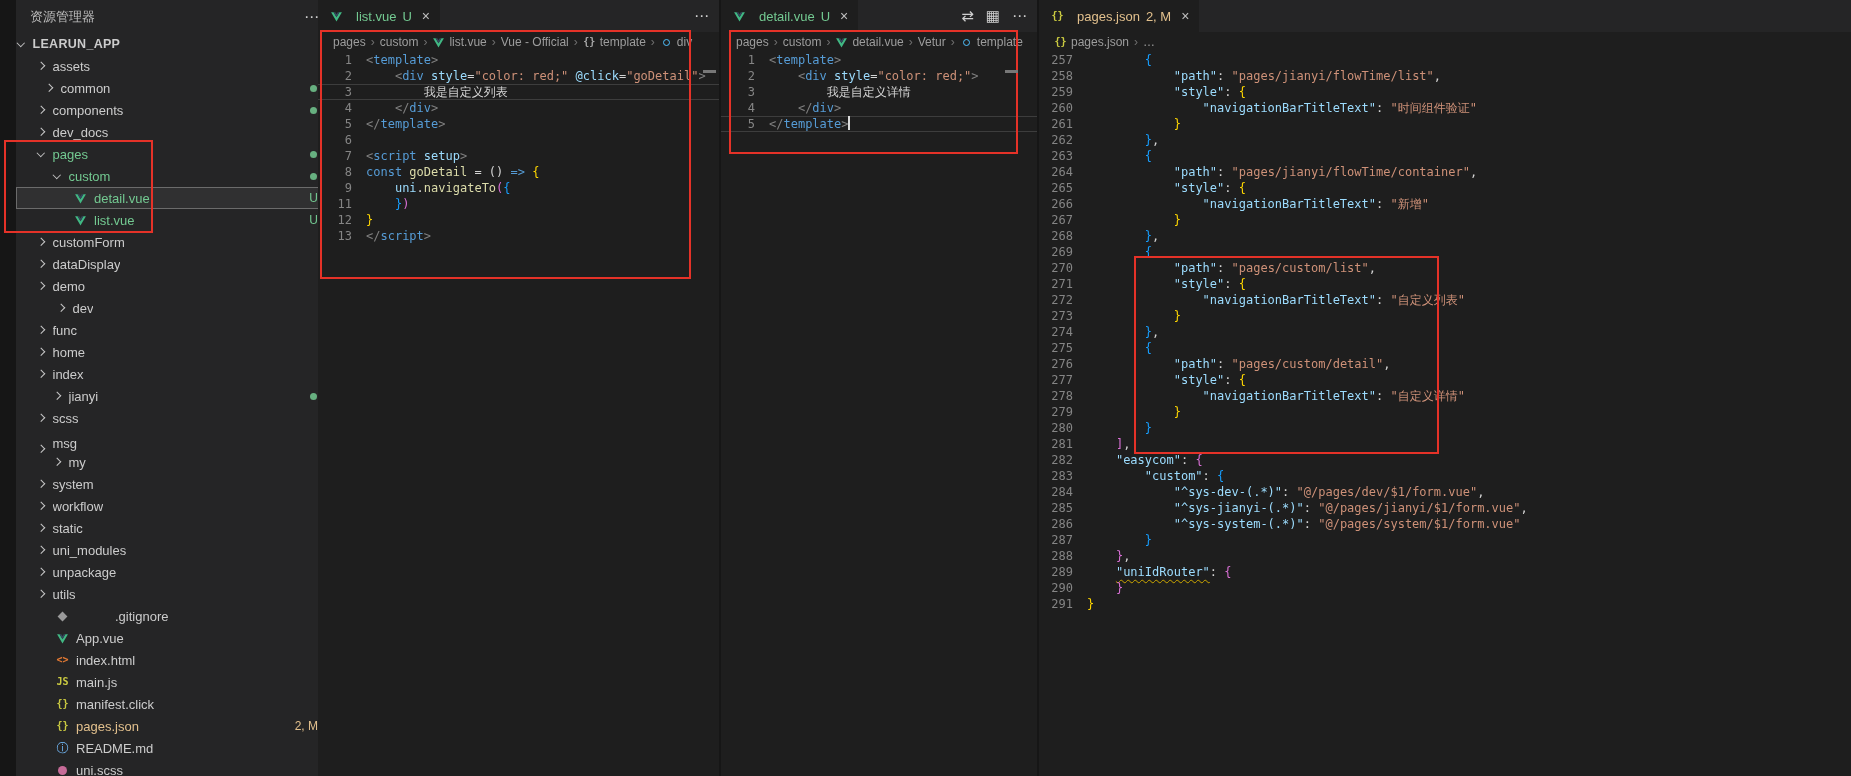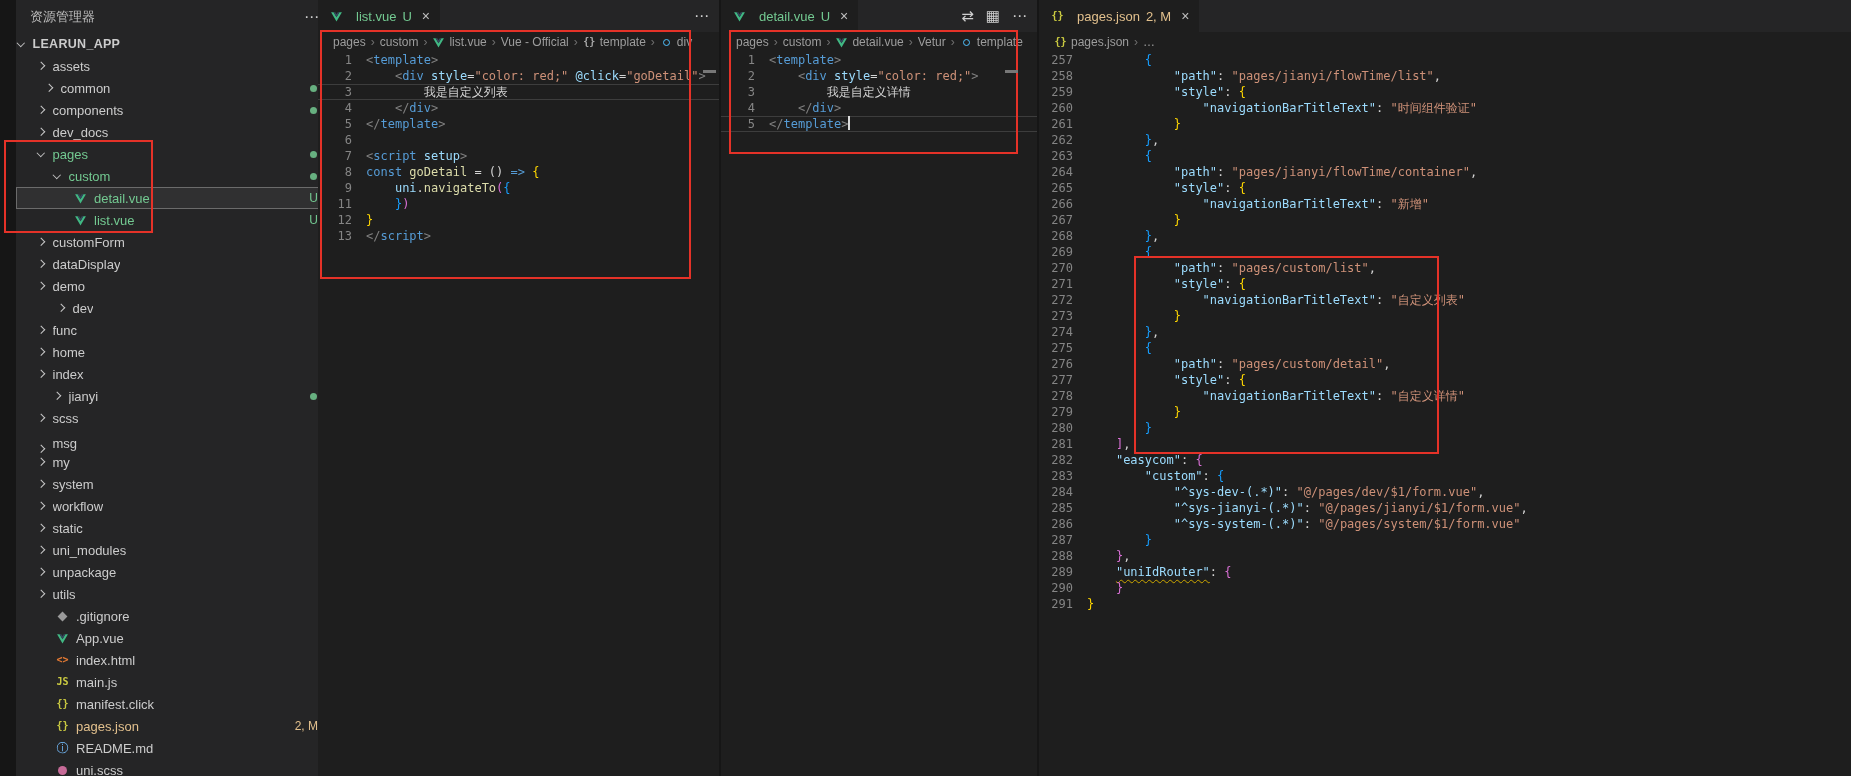--- a/index.html
+++ b/index.html
@@ -189,21 +189,21 @@
         <div class="trow" style="padding-left: 20px;">
           <i class="chev"></i>
           <span class="tlab">scss</span>
           <span class="spacer"></span>
         </div>
         <div class="trow" style="padding-left: 20px; align-items: flex-end;">
           <i class="chev"></i>
           <span class="tlab">msg</span>
           <span class="spacer"></span>
         </div>
-        <div class="trow" style="padding-left: 20px; align-items: center;">
+        <div class="trow" style="padding-left: 36px; align-items: center;">
           <i class="chev"></i>
           <span class="tlab">my</span>
           <span class="spacer"></span>
         </div>
         <div class="trow" style="padding-left: 20px;">
           <i class="chev"></i>
           <span class="tlab">system</span>
           <span class="spacer"></span>
         </div>
         <div class="trow" style="padding-left: 20px;">
@@ -224,21 +224,21 @@
         <div class="trow" style="padding-left: 20px;">
           <i class="chev"></i>
           <span class="tlab">unpackage</span>
           <span class="spacer"></span>
         </div>
         <div class="trow" style="padding-left: 20px; justify-content: space-between;">
           <i class="chev"></i>
           <span class="tlab">utils</span>
           <span class="spacer"></span>
         </div>
-        <div class="trow" style="padding-left: 38px;">
+        <div class="trow" style="padding-left: 38px; gap: 39px;">
           <span class="ficon fi-git">
             <i class="diamond"></i>
           </span>
           <span class="tlab">.gitignore</span>
           <span class="spacer"></span>
         </div>
         <div class="trow" style="padding-left: 38px;">
           <span class="ficon fi-vue">
             <svg viewBox="0 0 24 24" width="13" height="13">
               <path fill="#41b883" d="M2 4h4.6L12 13.2 17.4 4H22L12 21.4z"></path>

